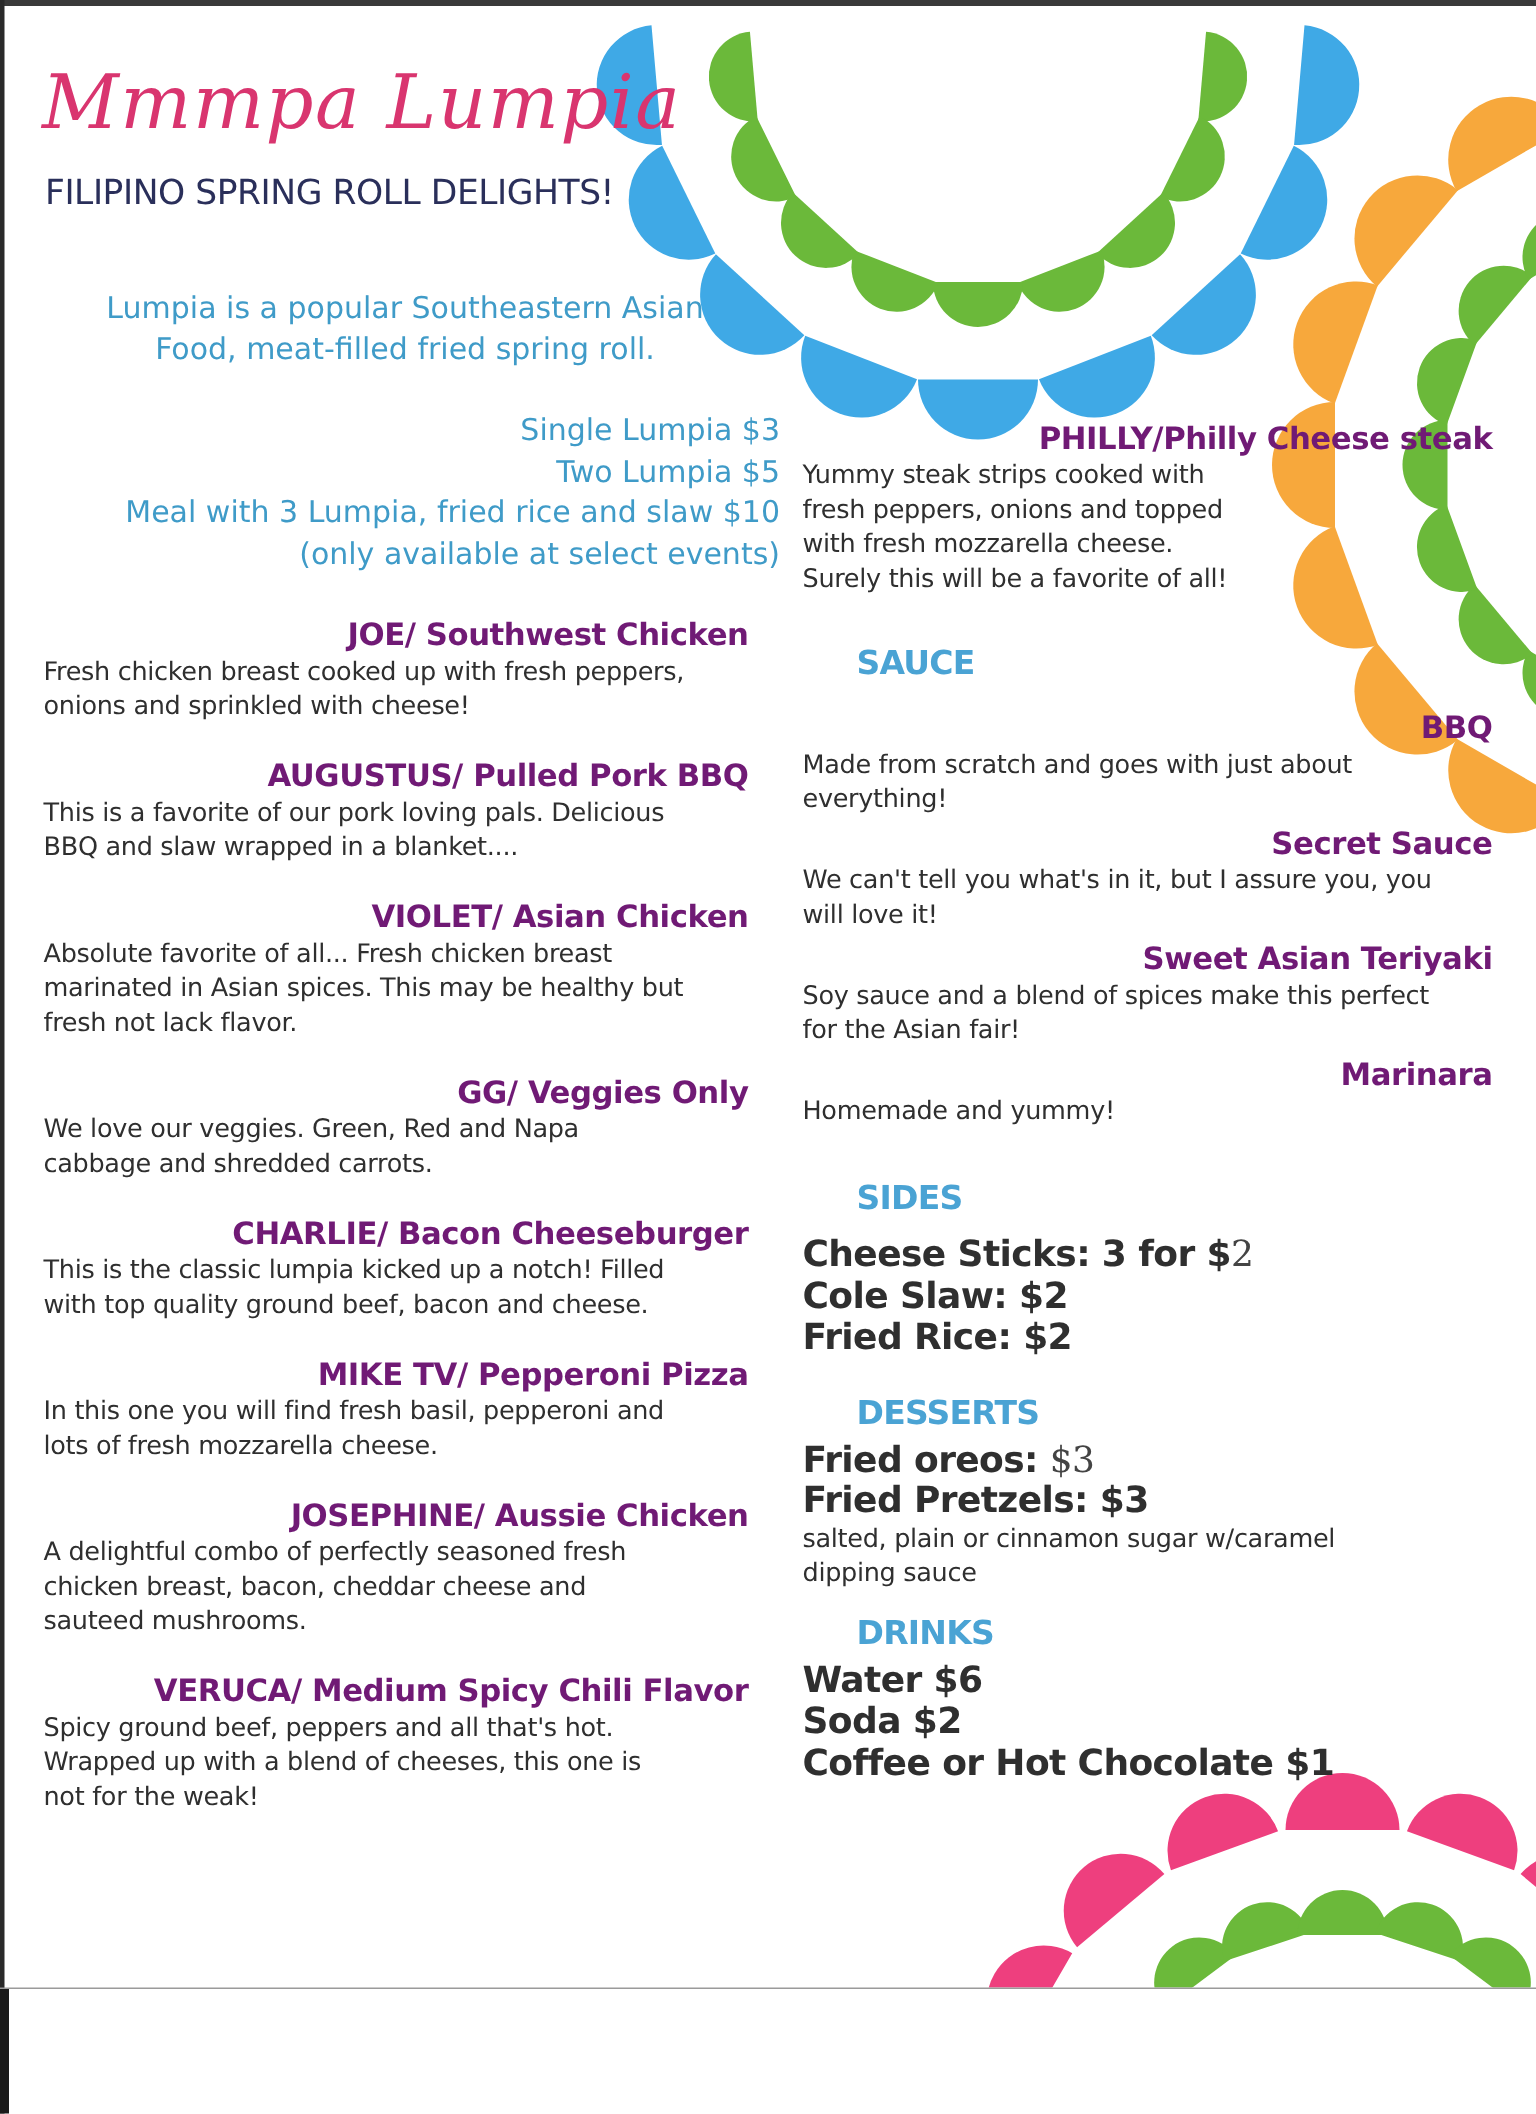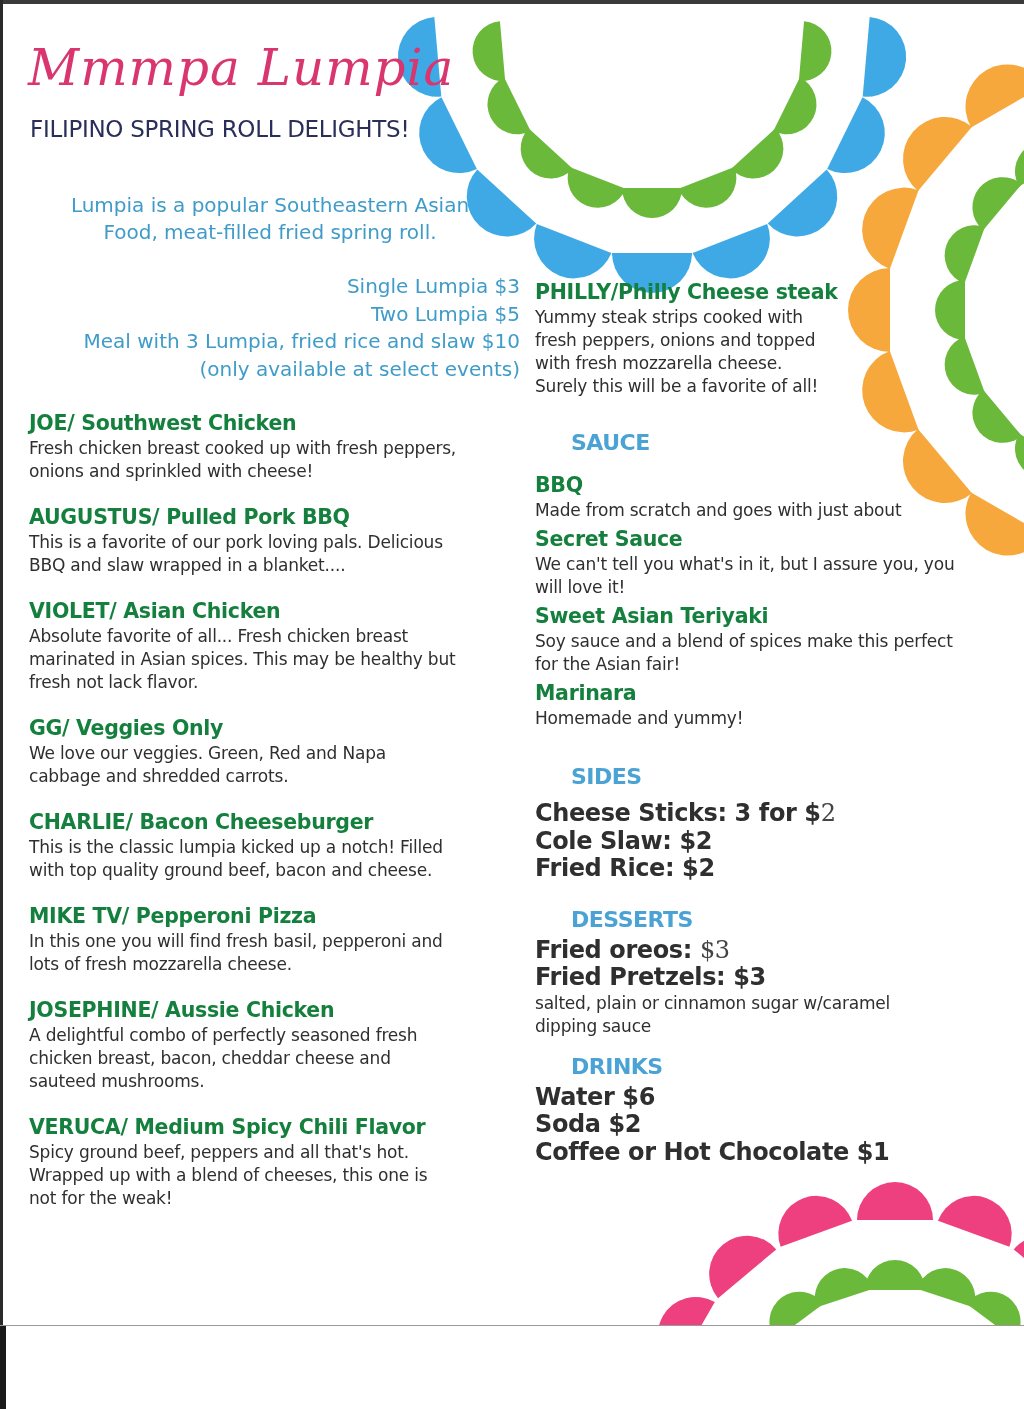--- a/index.html
+++ b/index.html
@@ -27,21 +27,21 @@
   }
   .intro { position:absolute; left:30px; top:192px; font-size:20px; color:#3f9bc8; line-height:27px; width:480px; }
   .intro p { margin:0;text-align:center; }
   .pricing { position:absolute; left:30px; top:273px; font-size:20px; color:#3f9bc8; line-height:27.5px; width:490px; }
   .pricing div { white-space:nowrap;text-align:right; }
 
   .col-left { position:absolute; left:29px; top:410px; width:470px; }
   .col-right { position:absolute; left:535px; top:279px; width:460px; }
 
   .item { margin-bottom:21px; }
-  .item-name { font-size:20.5px; font-weight:bold; color:#15803d; line-height:27px; letter-spacing:-0.3px; }
+  .item-name { font-size:20.5px; font-weight:bold; color:#701a75; line-height:27px; letter-spacing:-0.3px;text-align:right; }
   .item-desc { font-size:17px; color:#2f2f2f; line-height:23px; letter-spacing:-0.2px; }
 
   .section-title { font-size:22px; font-weight:bold; color:#4aa3d4; line-height:30px; letter-spacing:-0.5px;margin-left:36px; }
   .sauce .item { margin-bottom:4px; }
   .line-bold { font-size:24px; font-weight:bold; color:#2f2f2f; line-height:27.5px; letter-spacing:-0.4px; white-space:nowrap; }
   .handwritten { font-family:"DejaVu Serif", serif; font-weight:normal; color:#444; }
 </style>
 </head>
 <body>
 
@@ -196,20 +196,21 @@
       <div>Surely this will be a favorite of all!</div>
     </div>
   </div>
 
   <div class="sauce">
     <div class="section-title" style="margin-bottom:14px">SAUCE</div>
     <div class="item">
       <div class="item-name">BBQ</div>
       <div class="item-desc">
         <div>Made from scratch and goes with just about</div>
+        <div>everything!</div>
       </div>
     </div>
     <div class="item">
       <div class="item-name">Secret Sauce</div>
       <div class="item-desc">
         <div>We can't tell you what's in it, but I assure you, you</div>
         <div>will love it!</div>
       </div>
     </div>
     <div class="item">

